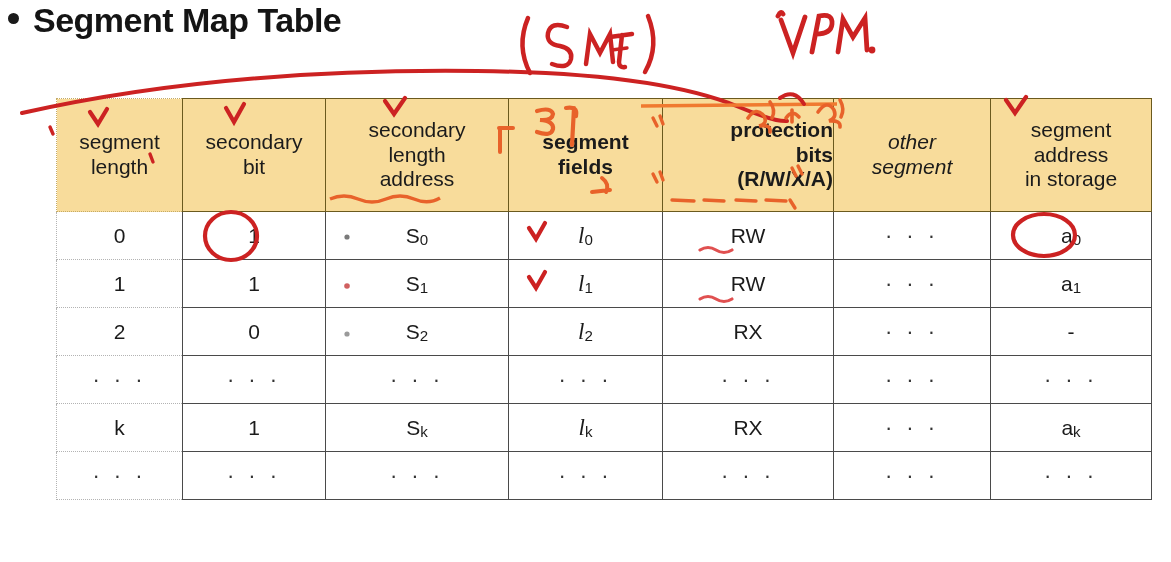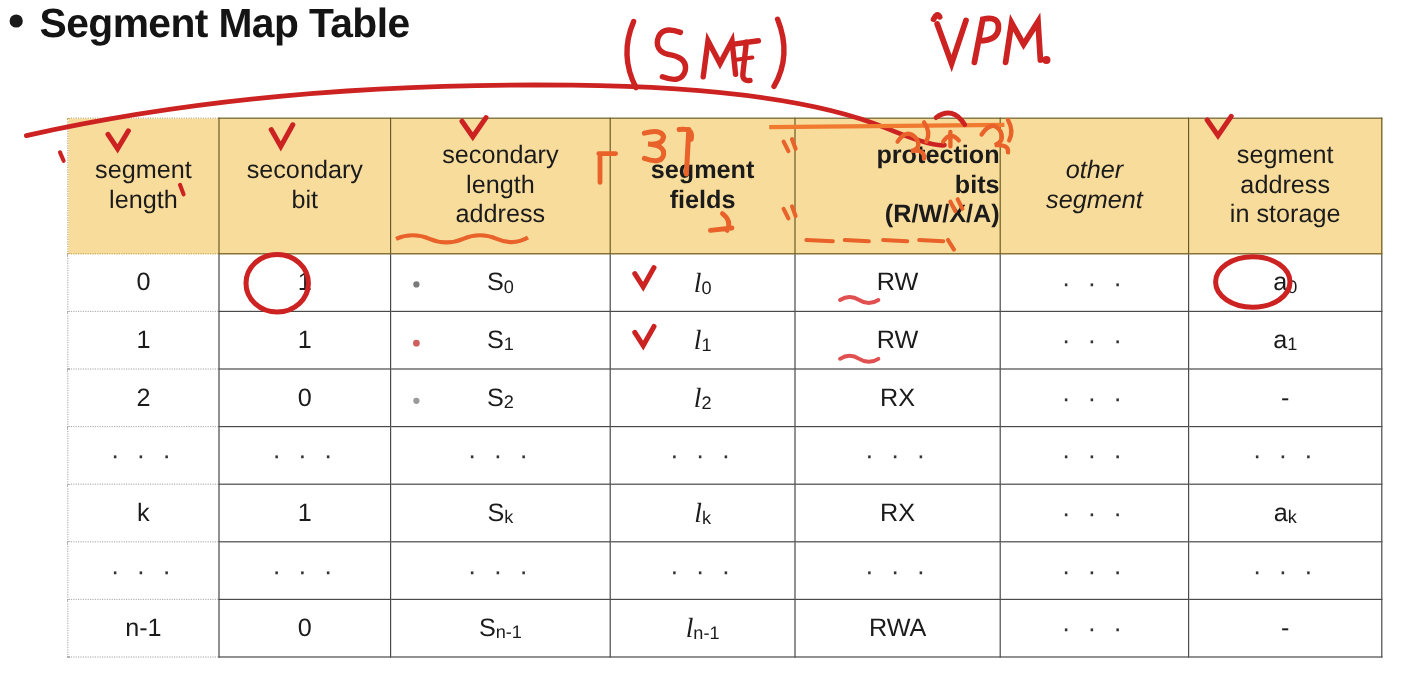--- a/index.html
+++ b/index.html
@@ -194,29 +194,20 @@
       </tr>
       <tr class="faint">
         <td class="c0"><span class="dots">· · ·</span></td>
         <td class="c1"><span class="dots">· · ·</span></td>
         <td class="c2"><span class="dots">· · ·</span></td>
         <td class="c3"><span class="dots">· · ·</span></td>
         <td class="c4"><span class="dots">· · ·</span></td>
         <td class="c5"><span class="dots">· · ·</span></td>
         <td class="c6"><span class="dots">· · ·</span></td>
       </tr>
-      <tr class="shaded">
-        <td class="c0"><span>n-1</span></td>
-        <td class="c1"><span>0</span></td>
-        <td class="c2"><span>S</span><span class="sub">n-1</span></td>
-        <td class="c3"><span class="ital">l</span><span class="sub">n-1</span></td>
-        <td class="c4"><span>RWA</span></td>
-        <td class="c5"><span class="dots">· · ·</span></td>
-        <td class="c6"><span>-</span></td>
-      </tr>
     </tbody>
 </table>
 
 <div id="ink">
   <svg width="1171" height="562" viewBox="0 0 1171 562">
 
     <g stroke="#cc2222" fill="none" stroke-width="4.5" stroke-linecap="round">
       <path d="M528 18 q-12 28 2 55"></path>
       <path d="M648 16 q12 30 -3 56"></path>
 

